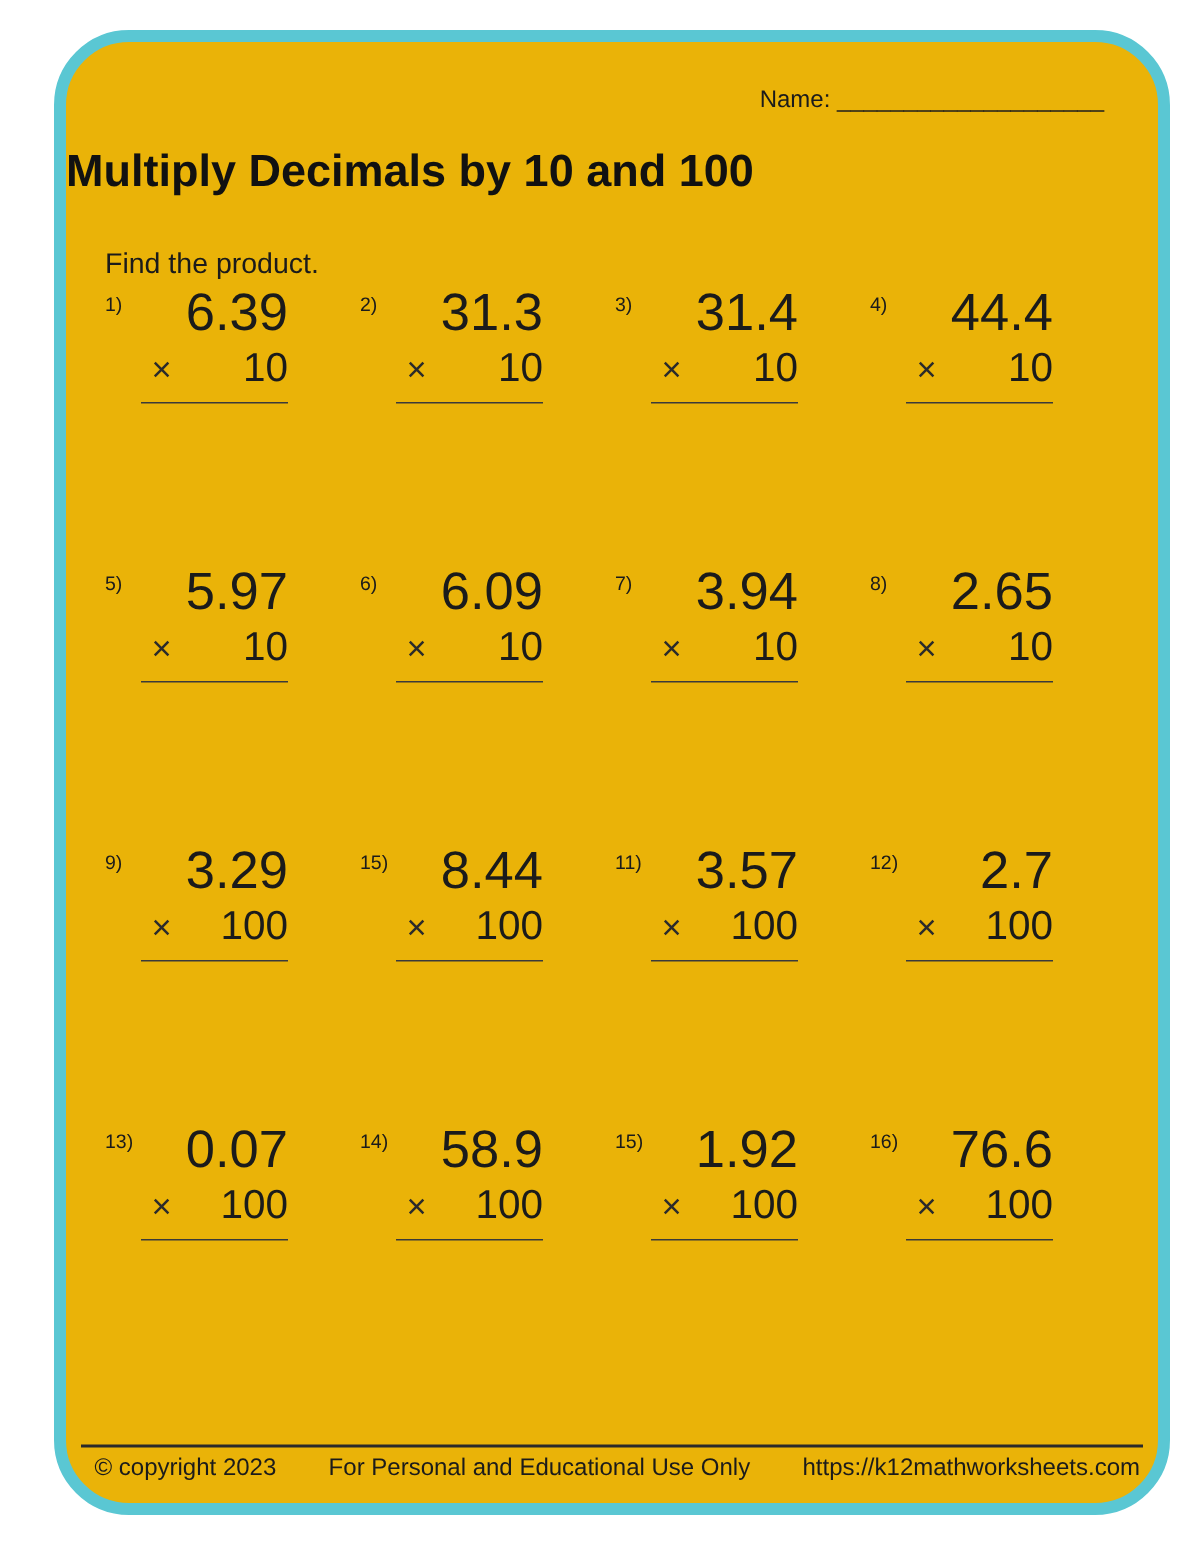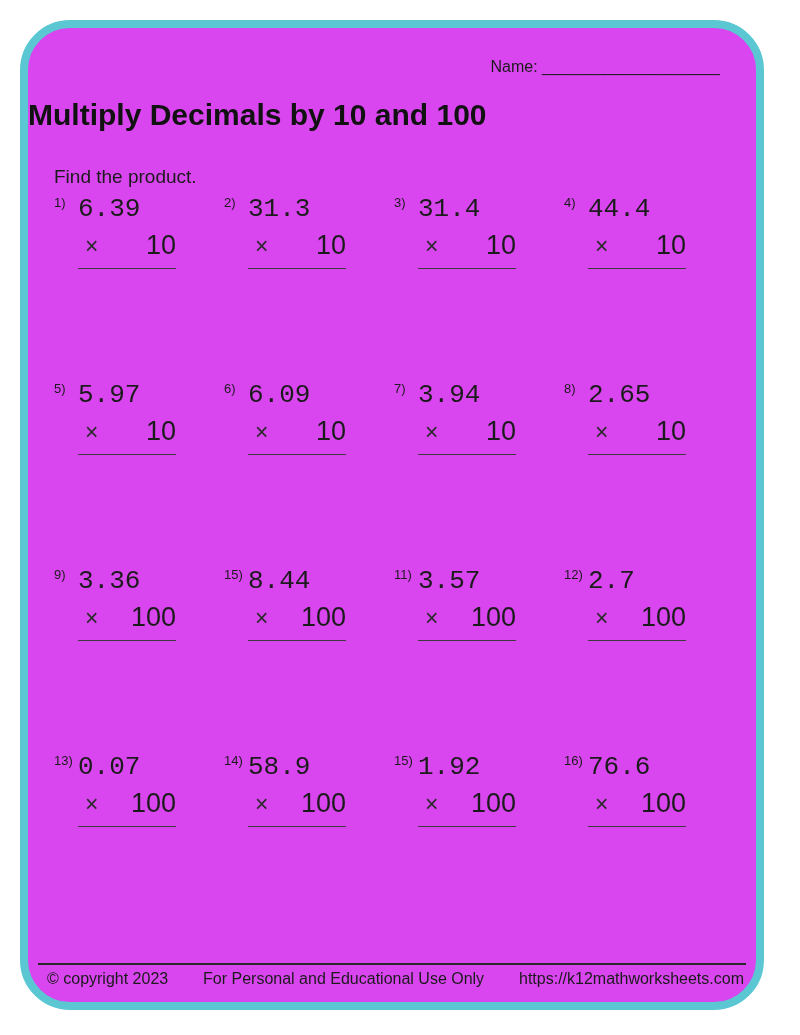--- a/index.html
+++ b/index.html
@@ -11,27 +11,27 @@
     height: 1035px;
     background: #ffffff;
     font-family: "Liberation Sans", sans-serif;
     color: #1b1b1b;
     position: relative;
     overflow: hidden;
   }
   .sheet {
     box-sizing: border-box;
     position: absolute;
-    left: 20px;
+    left: 36px;
     top: 20px;
     width: 744px;
     height: 990px;
     border: 8px solid #5ac7d3;
     border-radius: 50px;
-    background: #d946ef;
+    background: #eab308;
   }
   .name-row {
     position: absolute;
     top: 30px;
     right: 36px;
     font-size: 16px;
     white-space: nowrap;
   }
   .name-line {
     letter-spacing: 0px;
@@ -66,24 +66,23 @@
     position: absolute;
     left: 0;
     top: 2px;
     font-size: 13px;
   }
   .pbody {
     margin-left: 24px;
     width: 98px;
   }
   .mcand {
-    text-align: left;
-    font-size: 26px;
+    text-align: right;
+    font-size: 35px;
     line-height: 32px;
-    font-family: Liberation Mono, monospace;
   }
   .brow {
     display: flex;
     justify-content: space-between;
     align-items: baseline;
     font-size: 27px;
     line-height: 40px;
     padding-left: 7px;
   }
   .times {
@@ -224,21 +223,21 @@
           <span class="times">×</span>
           <span class="mult">10</span>
         </div>
         <div class="ansline"></div>
       </div>
     </div>
 
     <div class="problem">
       <span class="pnum">9)</span>
       <div class="pbody">
-        <div class="mcand">3.36</div>
+        <div class="mcand">3.29</div>
         <div class="brow">
           <span class="times">×</span>
           <span class="mult">100</span>
         </div>
         <div class="ansline"></div>
       </div>
     </div>
 
     <div class="problem">
       <span class="pnum">15)</span>

